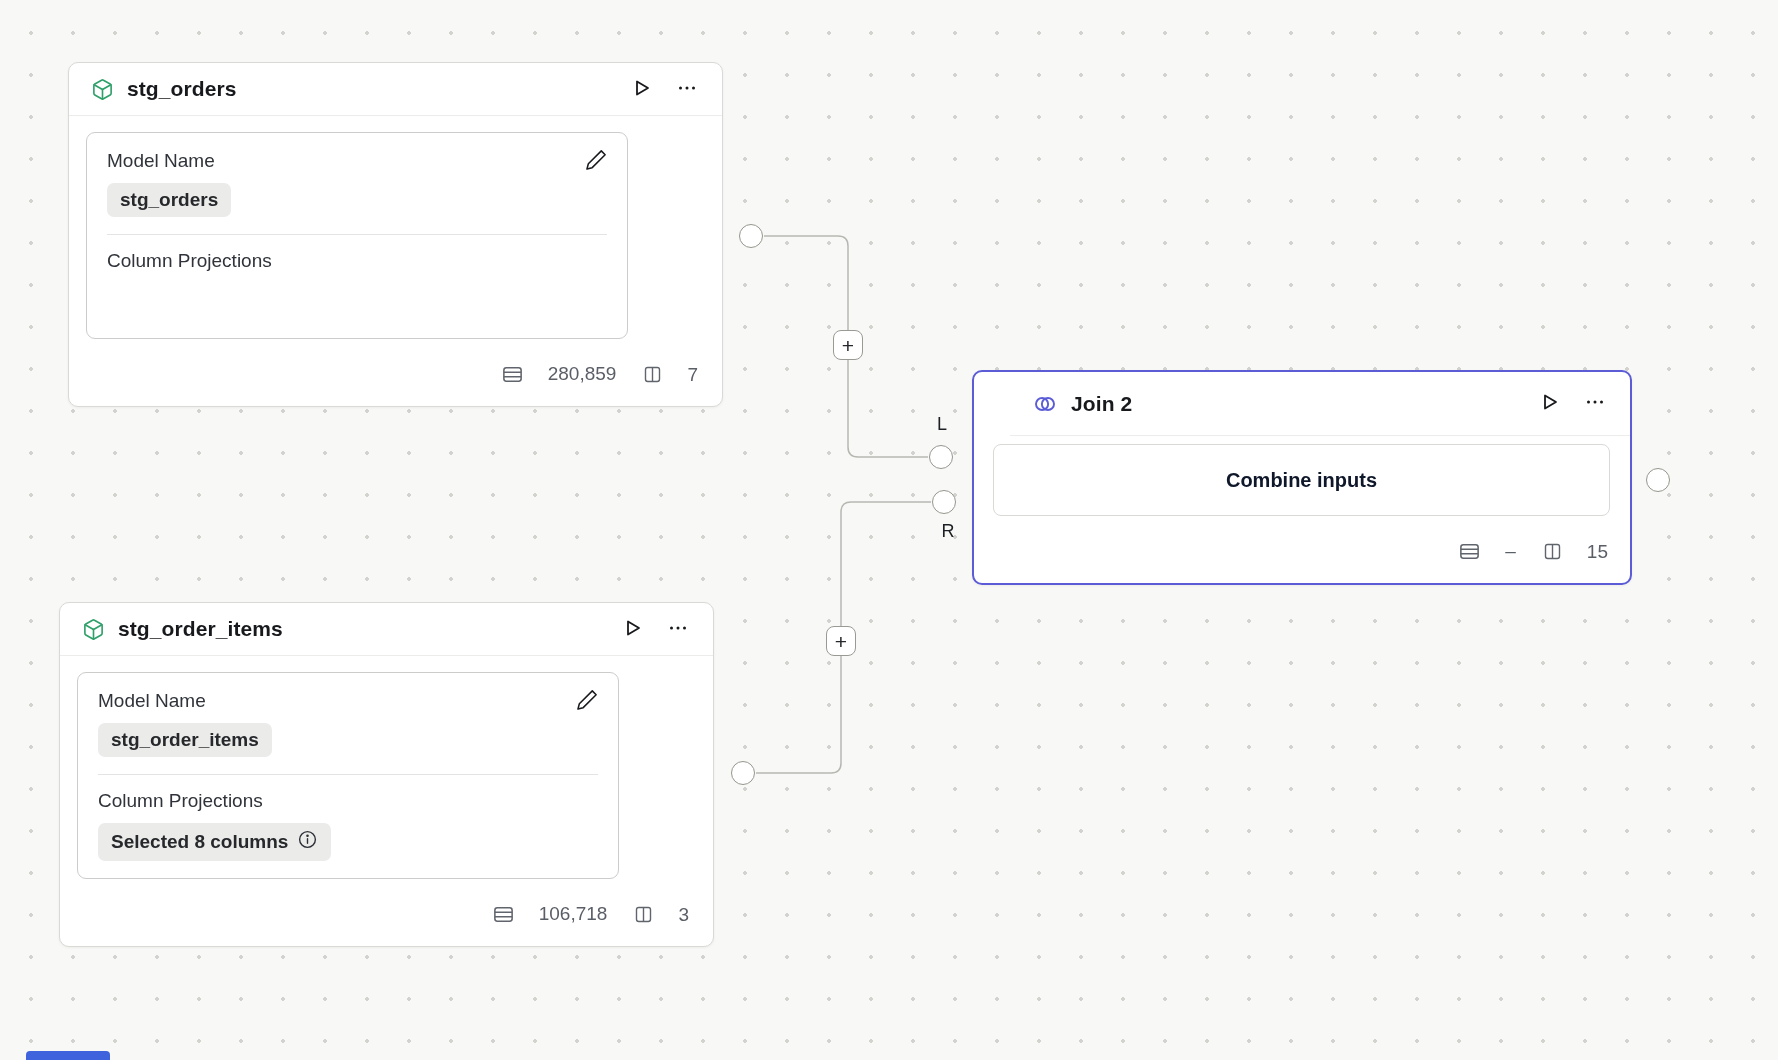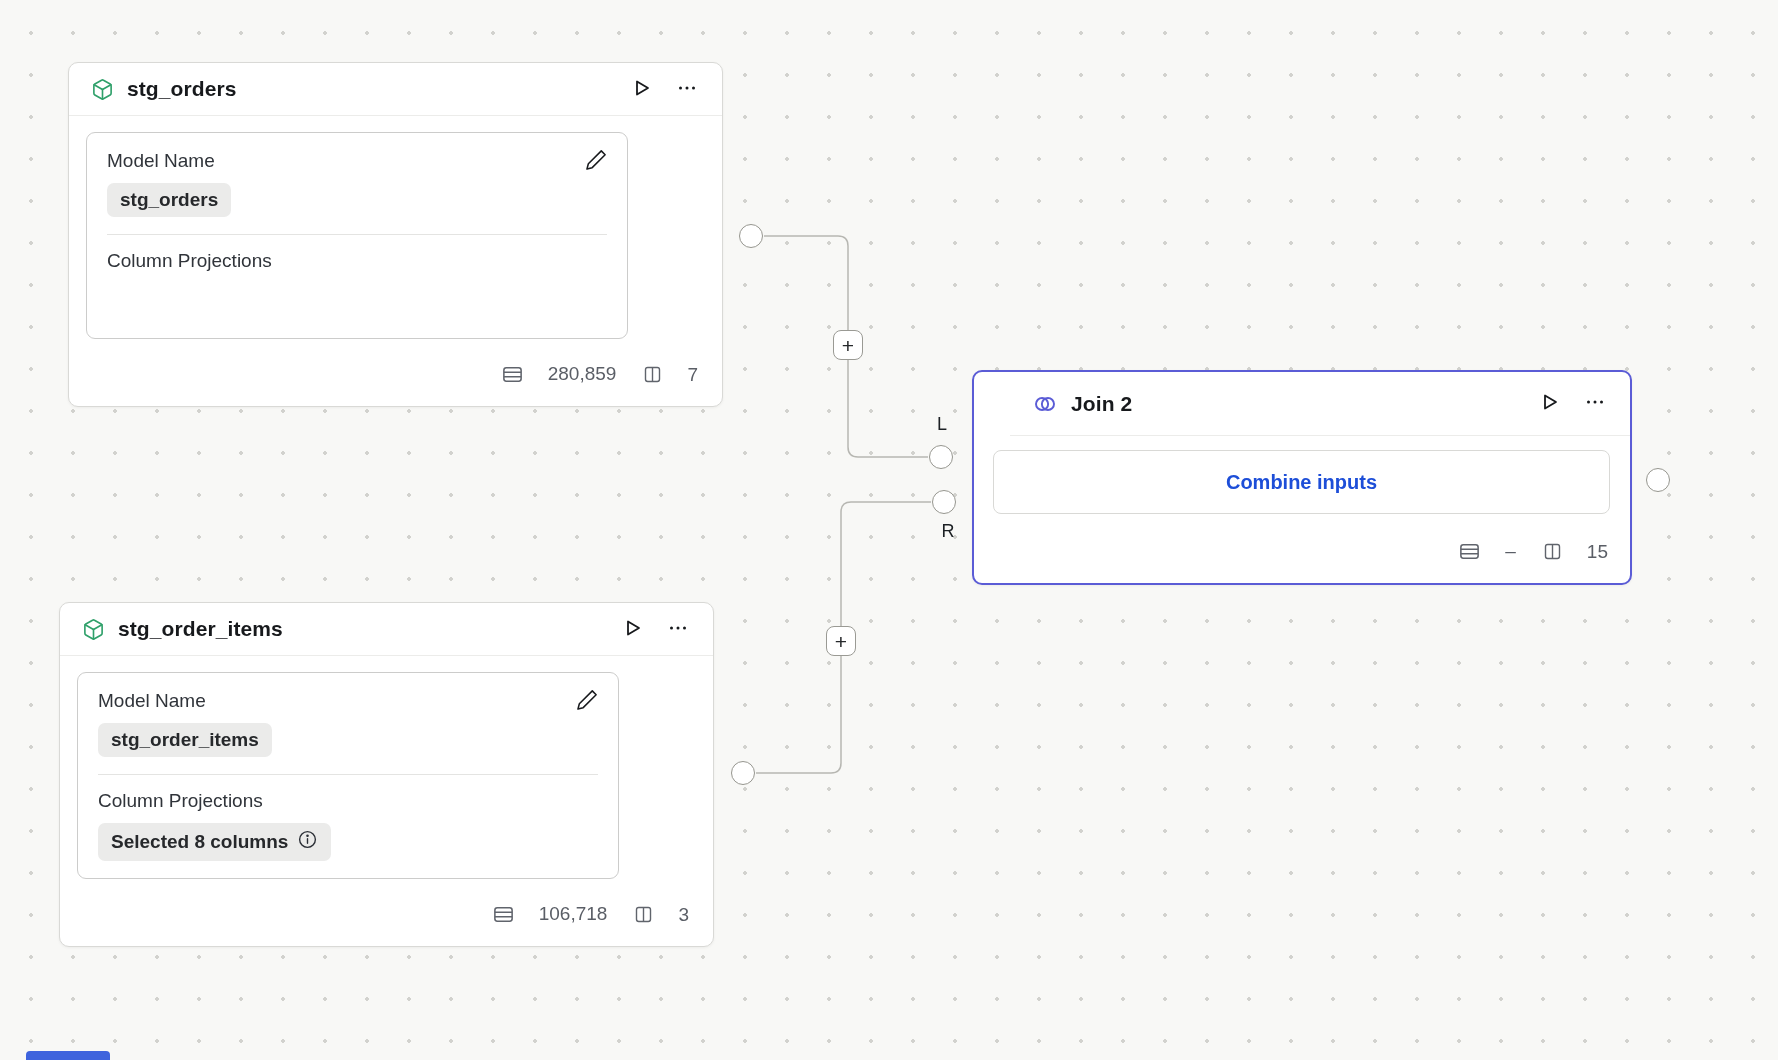--- a/index.html
+++ b/index.html
@@ -68,26 +68,26 @@
   .edit-btn { position: absolute; right: 16px; top: 13px; }
 
   .stats {
     position: absolute; right: 24px; bottom: 15px;
     display: flex; align-items: center; gap: 26px;
     font-size: 19px; color: #5a5e66;
   }
   .stat { display: flex; align-items: flex-start; gap: 24px; }
 
   .combine-btn {
-    position: absolute; left: 19px; right: 20px; top: 78px; height: 64px;
+    position: absolute; left: 19px; right: 20px; top: 72px; height: 72px;
     background: #fff;
     border: 1px solid #d9d9d6;
     border-radius: 8px;
     display: flex; align-items: center; justify-content: center;
-    font-size: 20px; font-weight: 600; color: #1d4ed8;
+    font-size: 20px; font-weight: 600; color: #0f172a;
     font-family: "Liberation Sans", sans-serif;
     cursor: pointer;
   }
   .join-node .stats { right: 22px; }
 
   .port {
     position: absolute;
     width: 24px; height: 24px;
     background: #fff;
     border: 1.5px solid #96968f;

